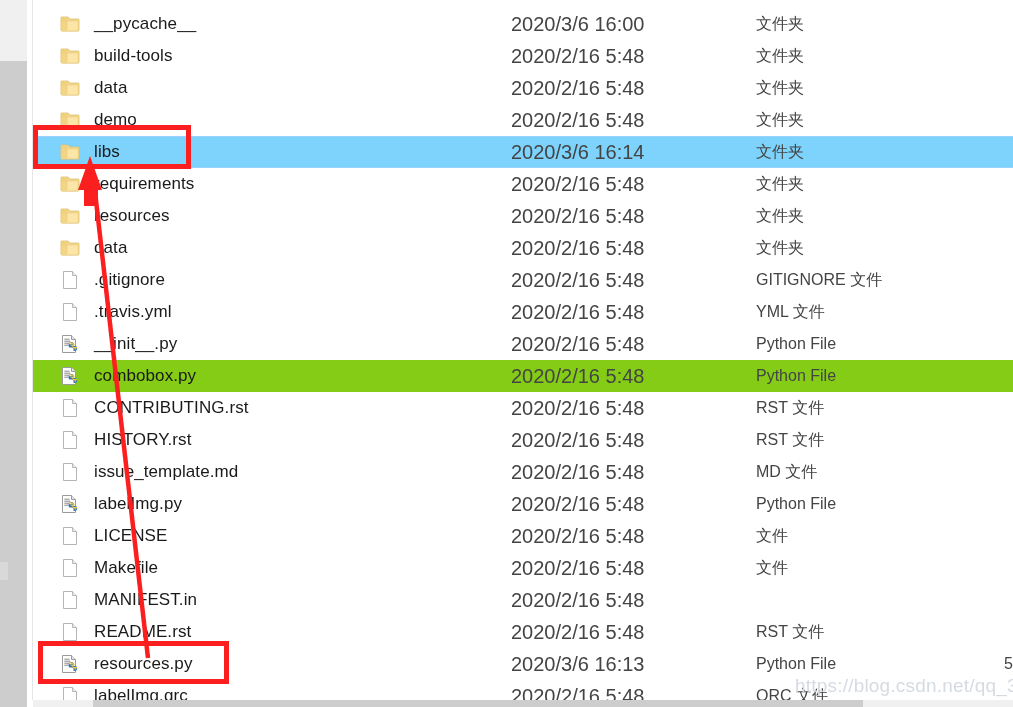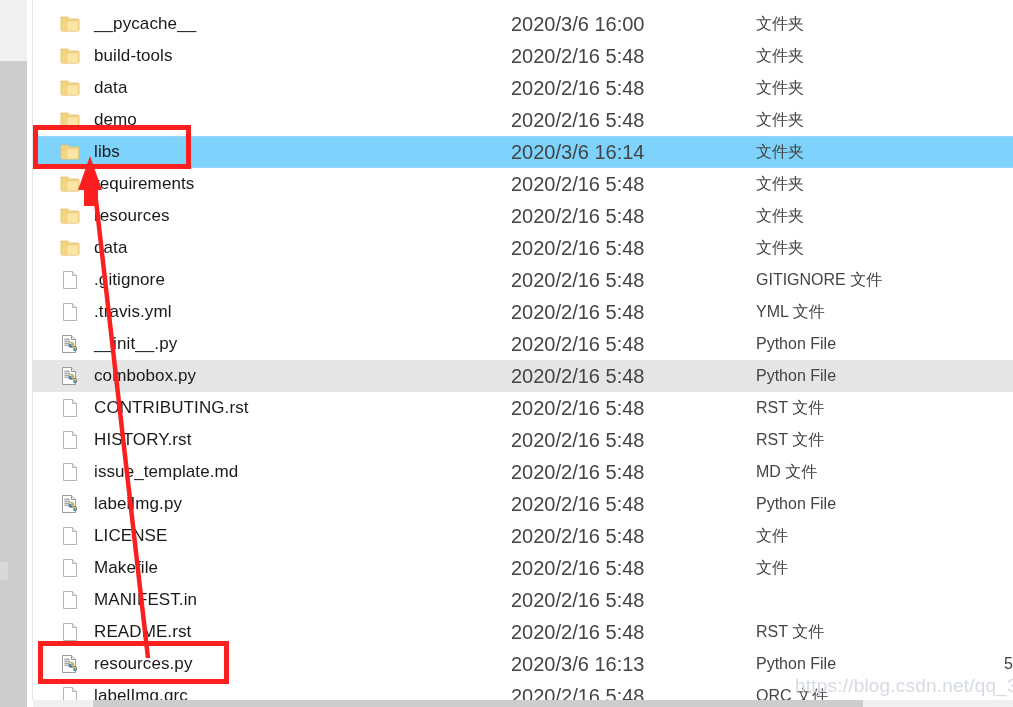--- a/index.html
+++ b/index.html
@@ -79,21 +79,21 @@
     display: flex;
     align-items: center;
     box-sizing: border-box;
   }
   .row.selected {
     background: #7dd3fc;
     border-top: 1px solid #99d1ff;
     border-bottom: 1px solid #99d1ff;
   }
   .row.hovered {
-    background: #e5e5e5;
+    background: #84cc16;
   }
 
   .cell-icon {
     width: 30px;
     min-width: 30px;
     display: flex;
     justify-content: flex-start;
     align-items: center;
     padding-left: 26px;
     box-sizing: content-box;

